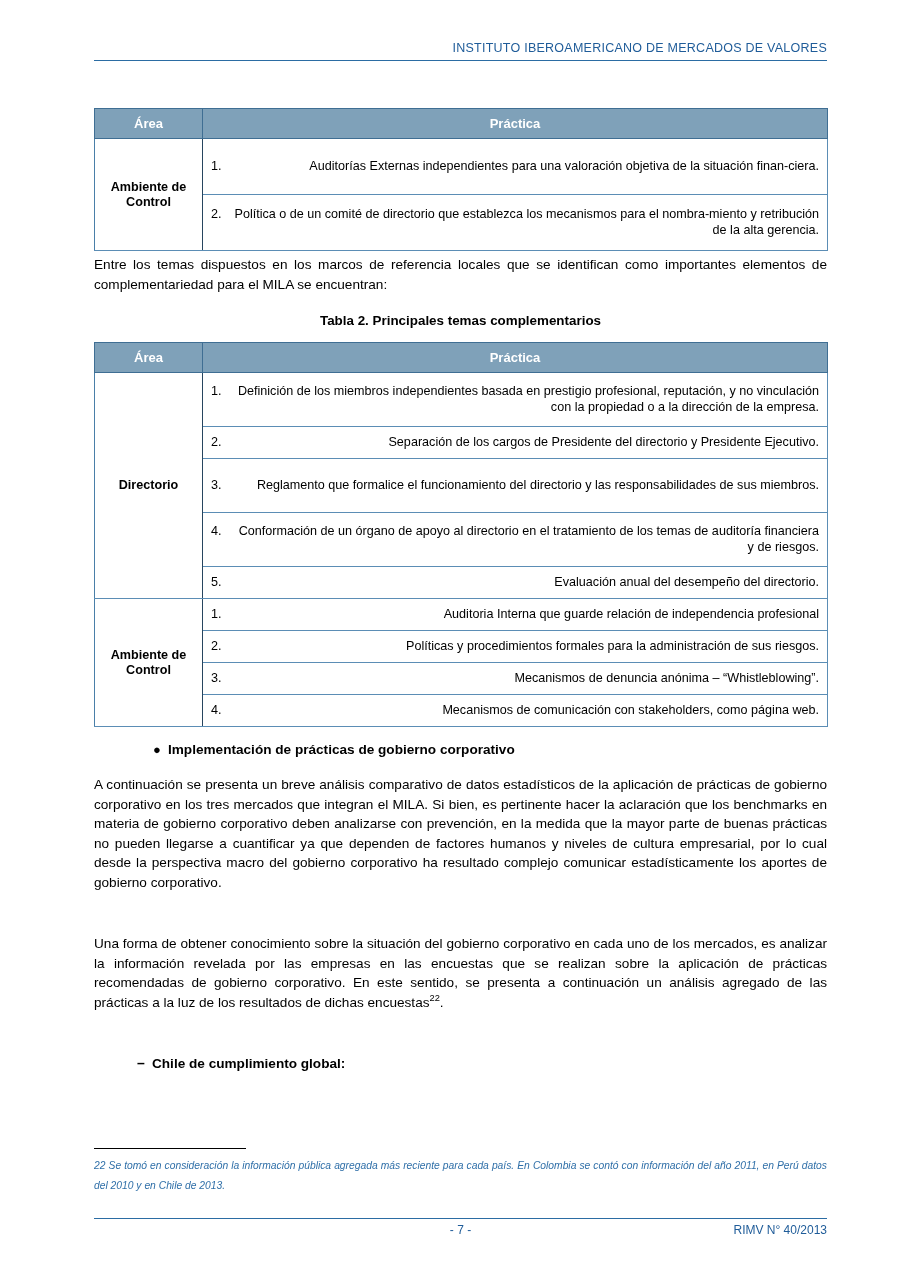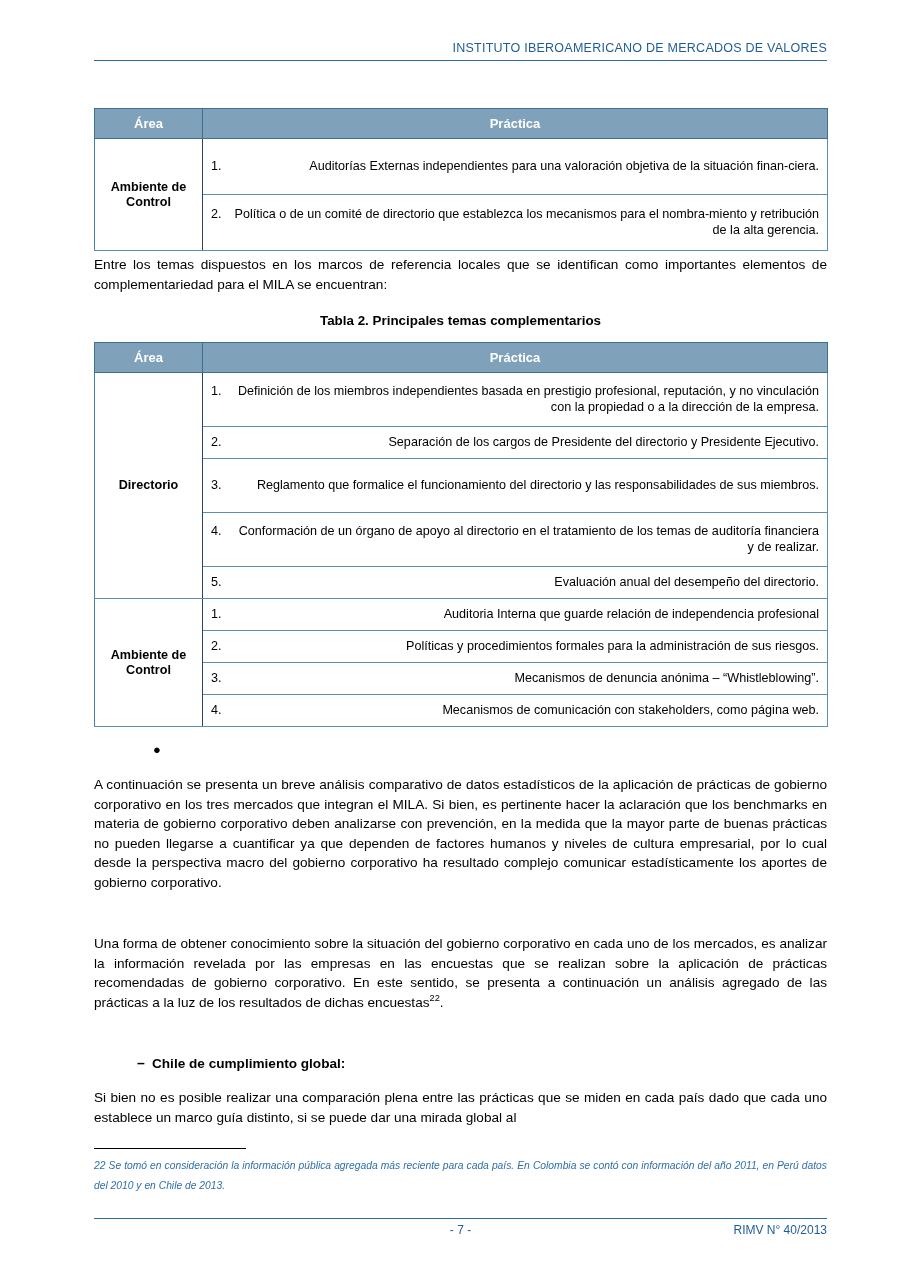--- a/index.html
+++ b/index.html
@@ -284,21 +284,21 @@
             <div class="li">
               <span class="num">3.</span>
               <span class="txt">Reglamento que formalice el funcionamiento del directorio y las responsabilidades de sus miembros.</span>
             </div>
           </td>
         </tr>
         <tr>
           <td class="prac" style="height:40px;">
             <div class="li">
               <span class="num">4.</span>
-              <span class="txt">Conformación de un órgano de apoyo al directorio en el tratamiento de los temas de auditoría financiera y de realizar.</span>
+              <span class="txt">Conformación de un órgano de apoyo al directorio en el tratamiento de los temas de auditoría financiera y de riesgos.</span>
             </div>
           </td>
         </tr>
         <tr>
           <td class="prac" style="height:18px;">
             <div class="li">
               <span class="num">5.</span>
               <span class="txt">Evaluación anual del desempeño del directorio.</span>
             </div>
           </td>
@@ -337,41 +337,39 @@
             </div>
           </td>
         </tr>
       </tbody>
     </table>
   </div>
 
   <div class="content" style="top:742px;">
     <div class="bullet-head lvl1">
       <span class="mark">●</span>
+      <span>Implementación de prácticas de gobierno corporativo</span>
     </div>
   </div>
 
   <div class="content" style="top:775px;">
     <p class="body">A continuación se presenta un breve análisis comparativo de datos estadísticos de la aplicación de prácticas de gobierno corporativo en los tres mercados que integran el MILA. Si bien, es pertinente hacer la aclaración que los benchmarks en materia de gobierno corporativo deben analizarse con prevención, en la medida que la mayor parte de buenas prácticas no pueden llegarse a cuantificar ya que dependen de factores humanos y niveles de cultura empresarial, por lo cual desde la perspectiva macro del gobierno corporativo ha resultado complejo comunicar estadísticamente los aportes de gobierno corporativo.</p>
   </div>
 
   <div class="content" style="top:934px;">
     <p class="body"><span>Una forma de obtener conocimiento sobre la situación del gobierno corporativo en cada uno de los mercados, es analizar la información revelada por las empresas en las encuestas que se realizan sobre la aplicación de prácticas recomendadas de gobierno corporativo. En este sentido, se presenta a continuación un análisis agregado de las prácticas a la luz de los resultados de dichas encuestas</span><sup class="fn">22</sup><span>.</span></p>
   </div>
 
   <div class="content" style="top:1055px;">
     <div class="bullet-head lvl2">
       <span class="mark">–</span>
       <span>Chile de cumplimiento global:</span>
     </div>
   </div>
 
-  <div class="content" style="top:1088px;">
-    <p class="body">Si bien no es posible realizar una comparación plena entre las prácticas que se miden en cada país dado que cada uno establece un marco guía distinto, si se puede dar una mirada global al</p>
-  </div>
 
   <div class="footnote-rule" style="top:1148px;"></div>
   <div class="footnote" style="top:1156px;">
     <span>22</span>
     <span>Se tomó en consideración la información pública agregada más reciente para cada país. En Colombia se contó con información del año 2011, en Perú datos del 2010 y en Chile de 2013.</span>
   </div>
 
   <div class="doc-footer" style="top:1218px;">
     <div class="rule"></div>
     <div class="row">

